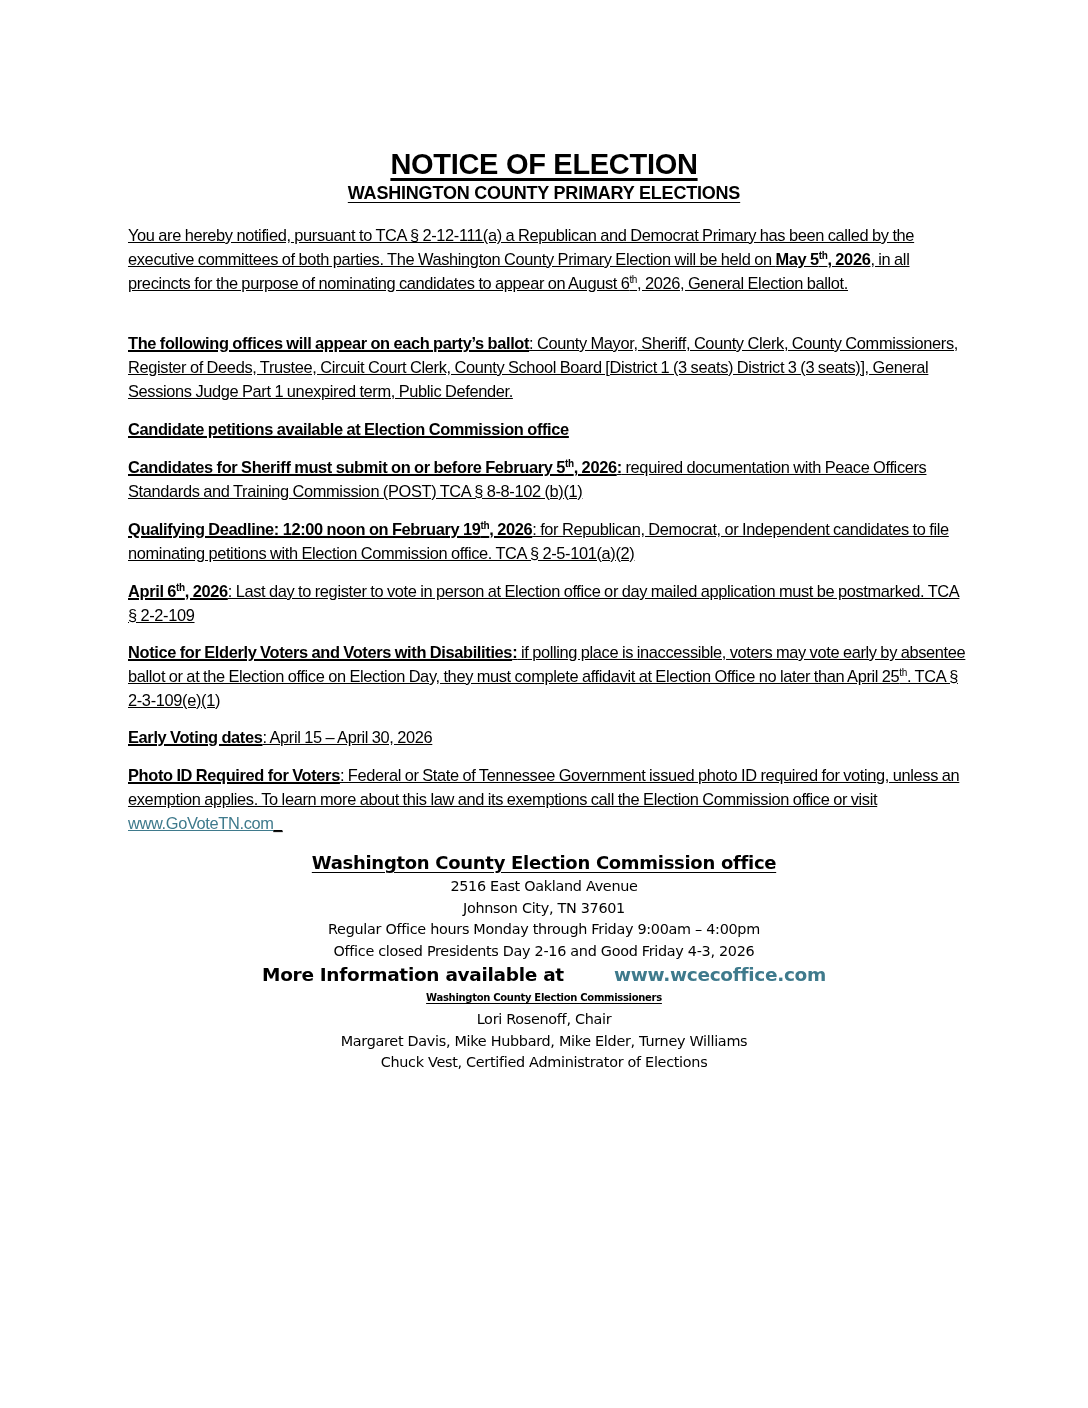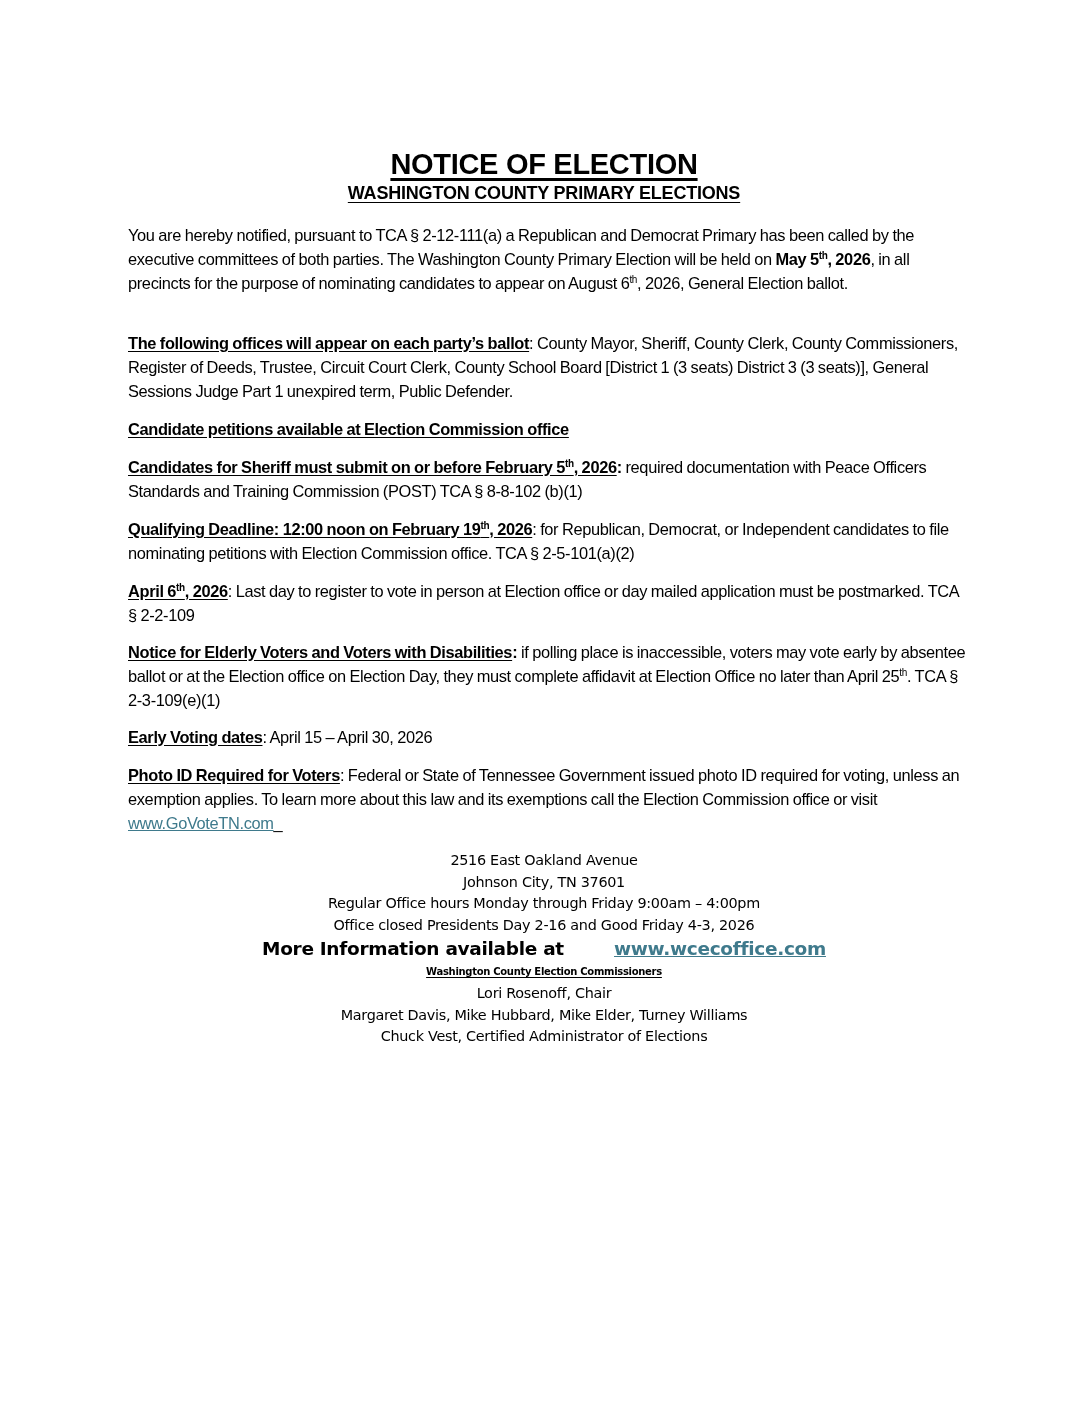--- a/index.html
+++ b/index.html
@@ -52,20 +52,21 @@
     }
     .body-text {
       position: absolute;
       left: 0;
       width: 840px;
       font-family: "Liberation Sans", sans-serif;
       font-size: 16.4px;
       line-height: 23.8px;
       letter-spacing: -0.35px;
       word-spacing: -0.5px;
+      text-decoration: underline;
     }
     .body-text b, .body-text .lead {
       font-weight: bold;
     }
     .lead {
       text-decoration: underline;
       text-underline-offset: 2px;
     }
     sup {
       font-size: 10px;
@@ -98,21 +99,20 @@
       letter-spacing: -0.3px;
     }
     .more-info {
       font-weight: bold;
       font-size: 18.5px;
       line-height: 25px;
       letter-spacing: -0.3px;
     }
     .more-info a {
       color: #3f7a8c;
-      text-decoration: underline;
       margin-left: 44px;
     }
     .commissioners-title {
       font-weight: bold;
       font-size: 10px;
       line-height: 22px;
       text-decoration: underline;
       text-underline-offset: 2px;
       letter-spacing: -0.3px;
     }
@@ -138,20 +138,21 @@
 
   <div class="body-text" style="top:580px;"><span class="lead"><span>April 6</span><sup>th</sup><span>, 2026</span></span><span>: Last day to register to vote in person at Election office or day mailed application must be postmarked. TCA § 2-2-109</span></div>
 
   <div class="body-text" style="top:641px;"><span class="lead">Notice for Elderly Voters and Voters with Disabilities</span><b>:</b><span> if polling place is inaccessible, voters may vote early by absentee ballot or at the Election office on Election Day, they must complete affidavit at Election Office no later than April 25</span><sup>th</sup><span>.  TCA § 2-3-109(e)(1)</span></div>
 
   <div class="body-text" style="top:726px;"><span class="lead">Early Voting dates</span><span>: April 15 – April 30, 2026</span></div>
 
   <div class="body-text" style="top:764px;"><span class="lead">Photo ID Required for Voters</span><span>: Federal or State of Tennessee Government issued photo ID required for voting, unless an exemption applies. To learn more about this law and its exemptions call the Election Commission office or visit </span><a class="link">www.GoVoteTN.com</a><span>_</span></div>
 
   <div class="center-block">
+    <div class="office-title">Washington County Election Commission office</div>
     <div class="info-line">2516 East Oakland Avenue</div>
     <div class="info-line">Johnson City, TN 37601</div>
     <div class="info-line">Regular Office hours Monday through Friday 9:00am – 4:00pm</div>
     <div class="info-line">Office closed Presidents Day 2-16 and Good Friday 4-3, 2026</div>
     <div class="more-info"><span>More Information available at </span><a>www.wcecoffice.com</a></div>
     <div class="commissioners-title">Washington County Election Commissioners</div>
     <div class="info-line">Lori Rosenoff, Chair</div>
     <div class="info-line">Margaret Davis, Mike Hubbard, Mike Elder, Turney Williams</div>
     <div class="info-line">Chuck Vest, Certified Administrator of Elections</div>
   </div>

